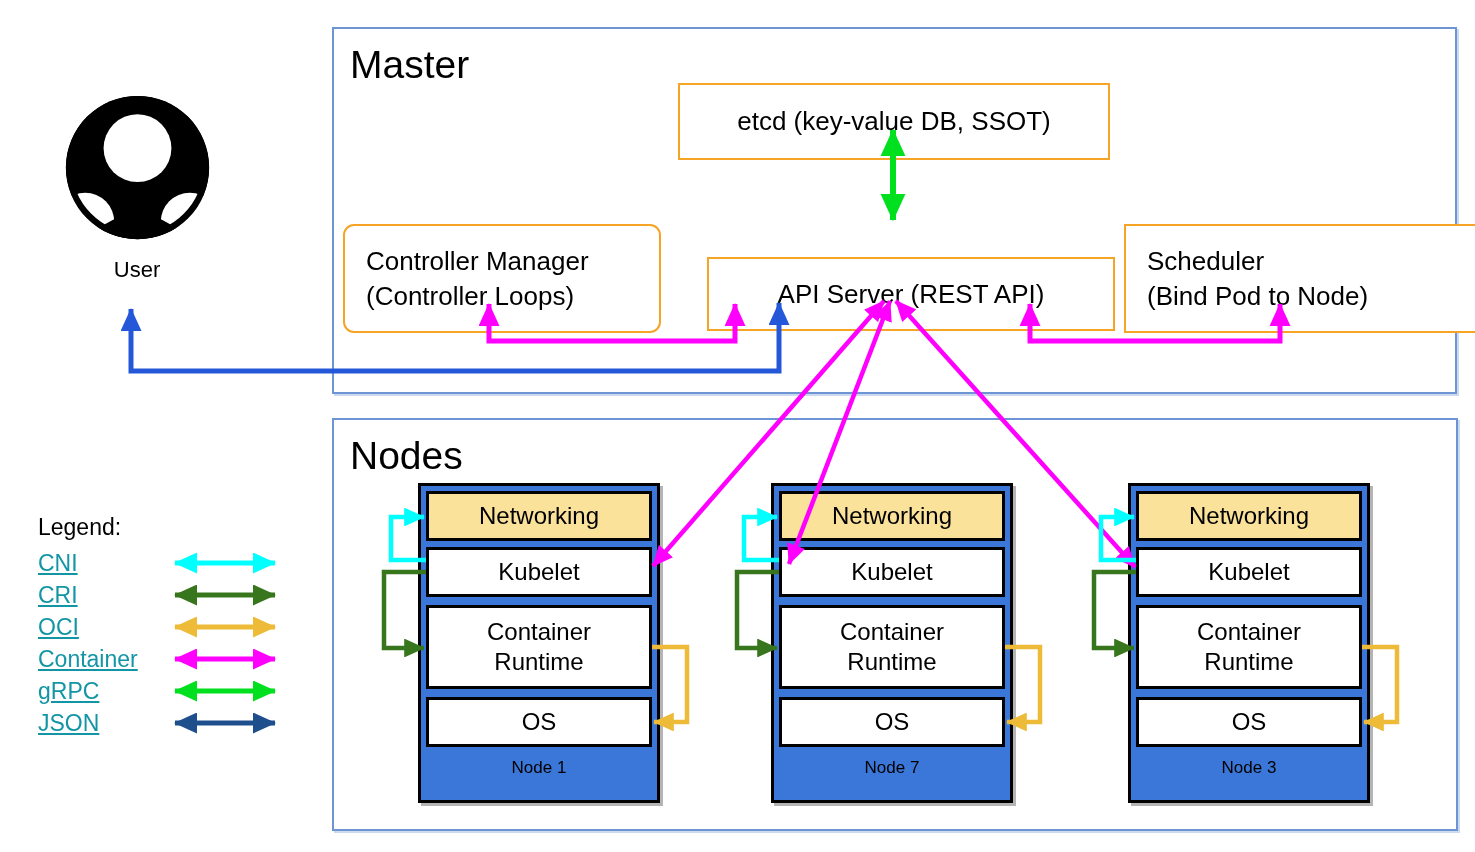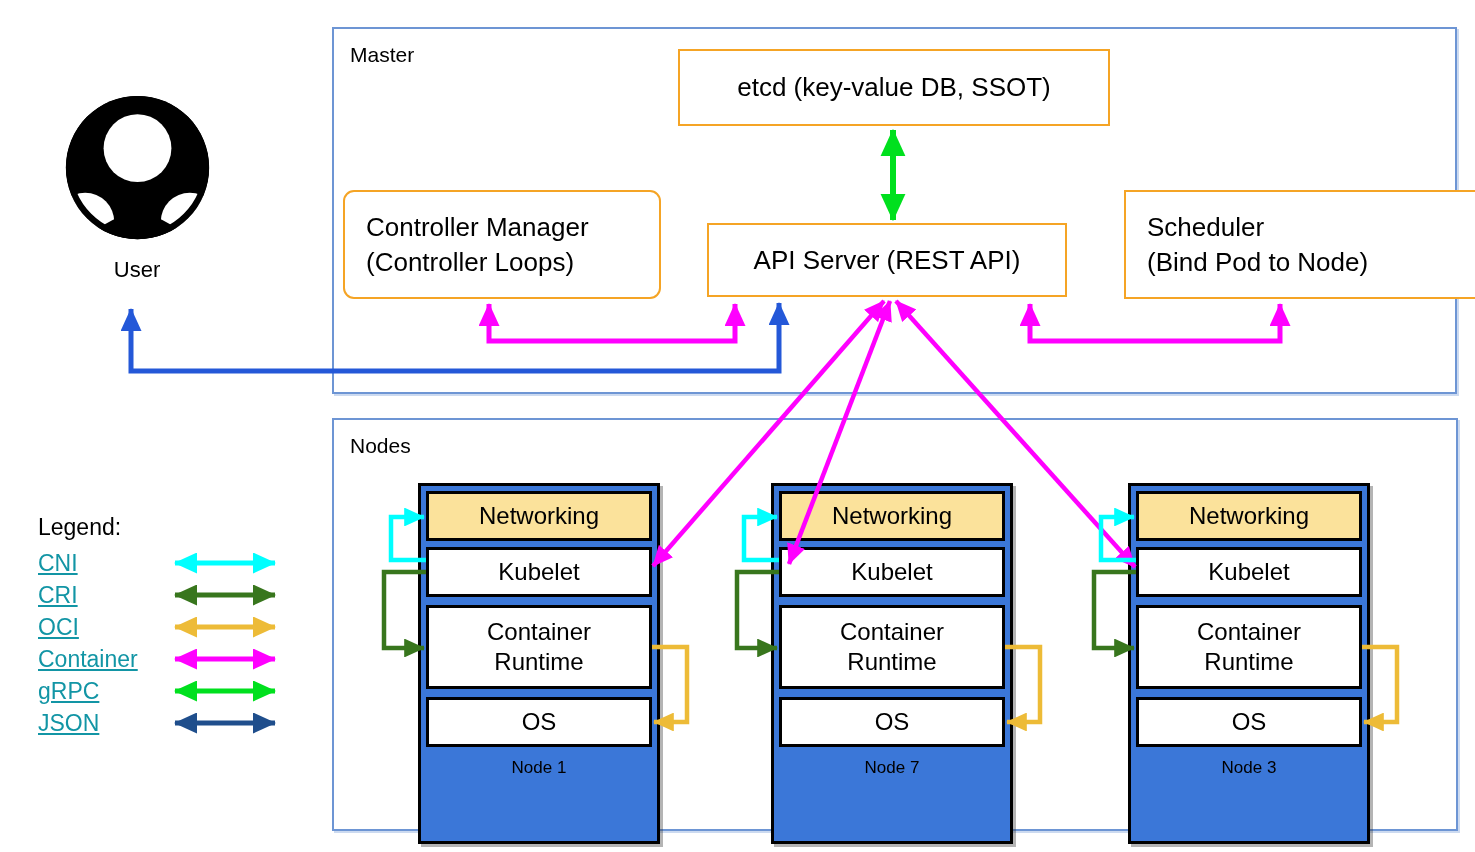--- a/index.html
+++ b/index.html
@@ -3,35 +3,35 @@
 <meta charset="utf-8">
 <style>
   html,body{margin:0;padding:0;background:#fff;}
   .canvas{
     position:relative;width:1475px;height:852px;overflow:hidden;
     font-family:"Liberation Sans",sans-serif;color:#000;background:#fff;
   }
   
   .frame{position:absolute;border:2px solid var(--frame-border,#6d95d4);
          box-shadow:2px 2px 0 rgba(109,149,212,.35);}
-  .frame-title{position:absolute;left:16px;top:14px;font-size:21px;}
+  .frame-title{position:absolute;left:16px;top:14px;font-size:39px;}
   #master-frame{left:332px;top:27px;width:1121px;height:363px;}
   #nodes-frame{left:332px;top:418px;width:1122px;height:409px;}
   
   .obox{position:absolute;background:#fff;border:2px solid var(--box-border-orange,#f5a425);
-        font-size:26px;display:flex;align-items:center;box-sizing:border-box;}
+        font-size:26px;display:flex;align-items:center;box-sizing:border-box;margin-top:34px;}
   .obox.center{justify-content:center;text-align:center;}
   .obox.left2{flex-direction:column;align-items:flex-start;justify-content:center;
               padding-left:21px;line-height:35px;}
   #etcd-box{left:678px;top:49px;width:432px;height:77px;}
-  #api-box{left:707px;top:223px;width:360px;height:74px;text-align:right;}
+  #api-box{left:707px;top:223px;width:408px;height:74px;text-align:right;}
   #cm-box{left:343px;top:190px;width:318px;height:109px;border-radius:11px;}
   #sched-box{left:1124px;top:190px;width:368px;height:109px;}
   
-  .node{position:absolute;top:483px;width:242px;height:361px;box-sizing:border-box;
+  .node{position:absolute;top:483px;width:242px;height:320px;box-sizing:border-box;
         background:var(--node-fill-blue,#3b77d8);border:3px solid #000;
         box-shadow:3px 3px 0 rgba(40,40,40,.35);}
   .node .layer{position:absolute;left:5px;width:226px;box-sizing:border-box;
         background:#fff;border:3px solid #000;display:flex;align-items:center;
         justify-content:center;text-align:center;font-size:24px;line-height:1.25;}
   .layer.networking{top:5px;height:50px;background:var(--networking-fill,#fbe29b);}
   .layer.kubelet{top:61px;height:50px;}
   .layer.runtime{top:119px;height:84px;padding:0 38px;}
   .layer.os{top:211px;height:50px;}
   .node-label{position:absolute;left:0;right:0;top:272px;text-align:center;

